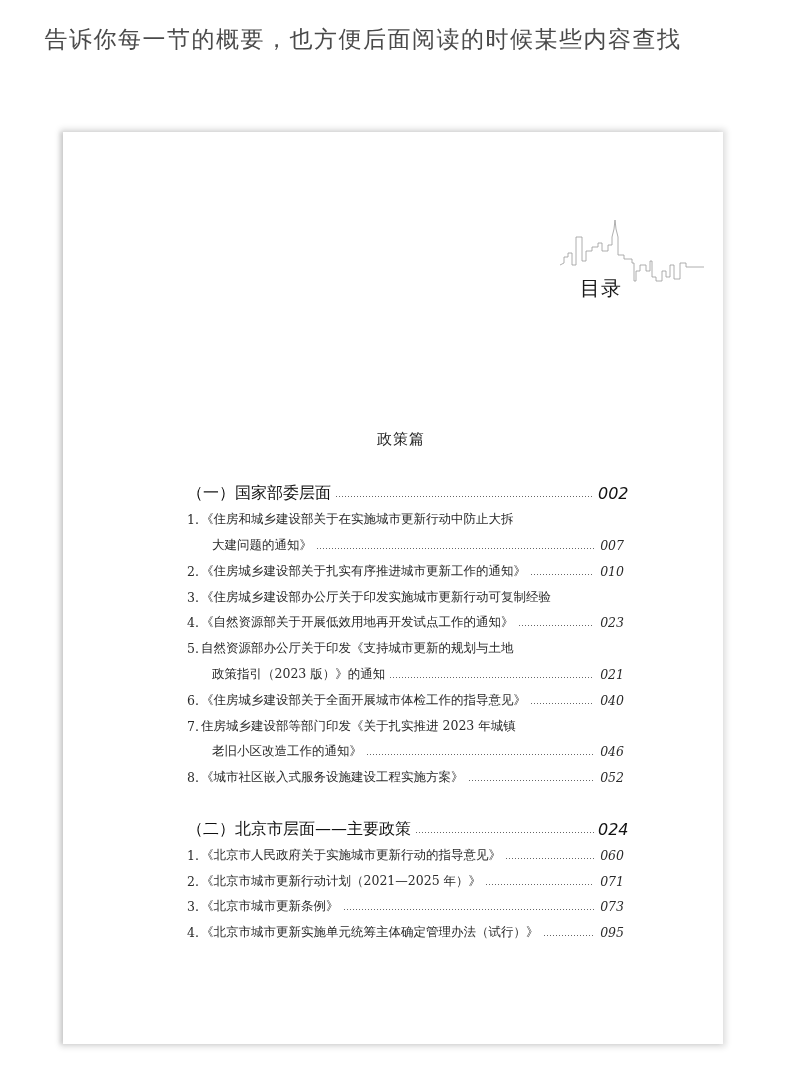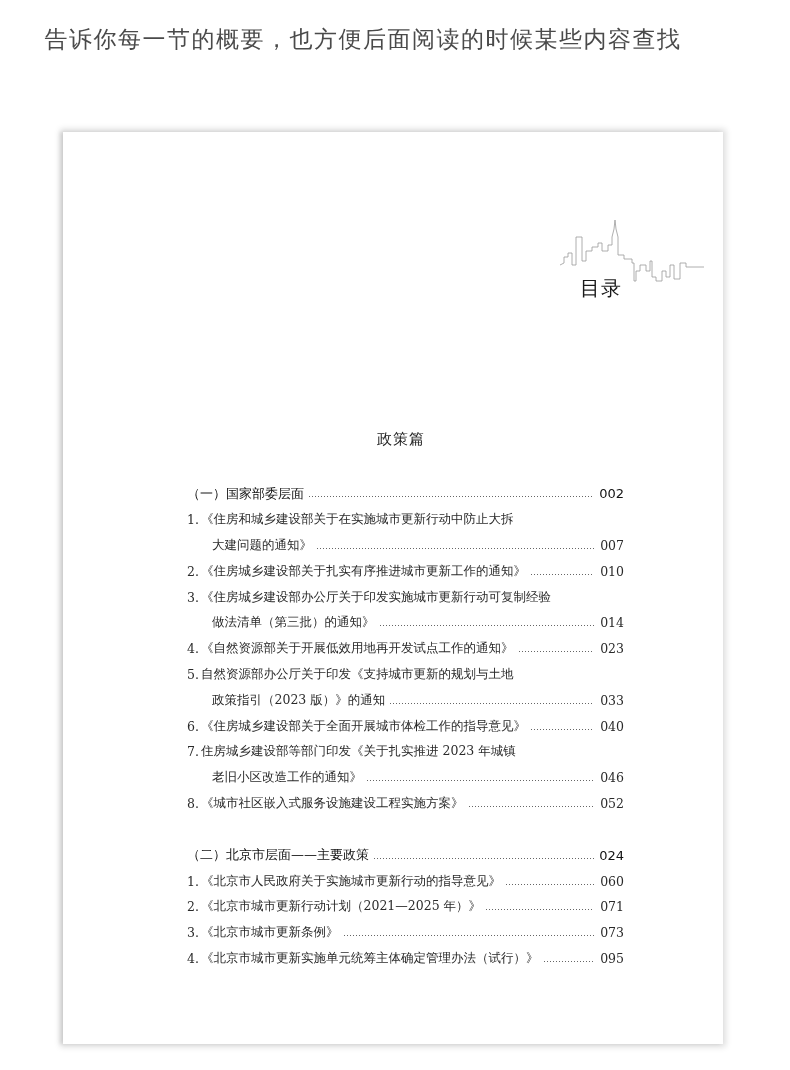--- a/index.html
+++ b/index.html
@@ -28,31 +28,31 @@
     .section-title {
       position: absolute; left: 8px; width: 660px; top: 298px; text-align: center;
       font-family: "DejaVu Sans", sans-serif; font-size: 15px; color: #1f1f1f; letter-spacing: 1px;
     }
 
     .toc { position: absolute; left: 124px; top: 349px; width: 437px; }
     .row {
       position: relative; height: 25.8px; display: flex; align-items: center;
       font-family: "DejaVu Serif", serif; font-size: 12.5px; color: #2a2a2a; white-space: nowrap;
     }
-    .row.head { font-family: "DejaVu Sans", sans-serif; font-size: 13px; color: #111; font-weight: 500; align-items: center; }
+    .row.head { font-family: "DejaVu Sans", sans-serif; font-size: 16px; color: #111; font-weight: 500; align-items: center; }
     .row .num { display: inline-block; width: 14px; flex: none; }
     .row .indent { display: inline-block; width: 25px; flex: none; }
     .row .txt { flex: none; }
     .row .dots {
       flex: 1 1 auto; margin: 0 4px; height: 1px; align-self: center; margin-top: 6px;
       background-image: radial-gradient(circle, #666 0.6px, transparent 0.8px);
       background-size: 3px 2px; background-repeat: repeat-x; background-position: 0 50%;
       min-width: 10px;
     }
-    .row .pg { flex: none; width: 26px; text-align: right; font-family: "DejaVu Serif", serif; }
+    .row .pg { flex: none; width: 26px; text-align: right; font-family: "DejaVu Serif", serif; font-style: italic; }
     .row.head .pg { font-family: "DejaVu Sans", sans-serif; }
     .gap { height: 26px; }
   </style>
 </head>
 <body>
 
 <div class="caption">告诉你每一节的概要，也方便后面阅读的时候某些内容查找</div>
 
 <div class="page">
   <svg class="skyline" viewBox="0 0 150 70" fill="none" stroke="#9a9a9a" stroke-width="0.8">
@@ -85,43 +85,37 @@
       <span class="num">2.</span>
       <span class="txt">《住房城乡建设部关于扎实有序推进城市更新工作的通知》</span>
       <span class="dots"></span>
       <span class="pg">010</span>
     </div>
 
     <div class="row">
       <span class="num">3.</span>
       <span class="txt">《住房城乡建设部办公厅关于印发实施城市更新行动可复制经验</span>
     </div>
-    <div class="row">
-      <span class="indent"></span>
-      <span class="txt">做法清单（第三批）的通知》</span>
-      <span class="dots"></span>
-      <span class="pg">014</span>
-    </div>
 
     <div class="row">
       <span class="num">4.</span>
       <span class="txt">《自然资源部关于开展低效用地再开发试点工作的通知》</span>
       <span class="dots"></span>
       <span class="pg">023</span>
     </div>
 
     <div class="row">
       <span class="num">5.</span>
       <span class="txt"> 自然资源部办公厅关于印发《支持城市更新的规划与土地</span>
     </div>
     <div class="row">
       <span class="indent"></span>
       <span class="txt">政策指引（2023 版）》的通知</span>
       <span class="dots"></span>
-      <span class="pg">033</span>
+      <span class="pg">021</span>
     </div>
 
     <div class="row">
       <span class="num">6.</span>
       <span class="txt">《住房城乡建设部关于全面开展城市体检工作的指导意见》</span>
       <span class="dots"></span>
       <span class="pg">040</span>
     </div>
 
     <div class="row">

